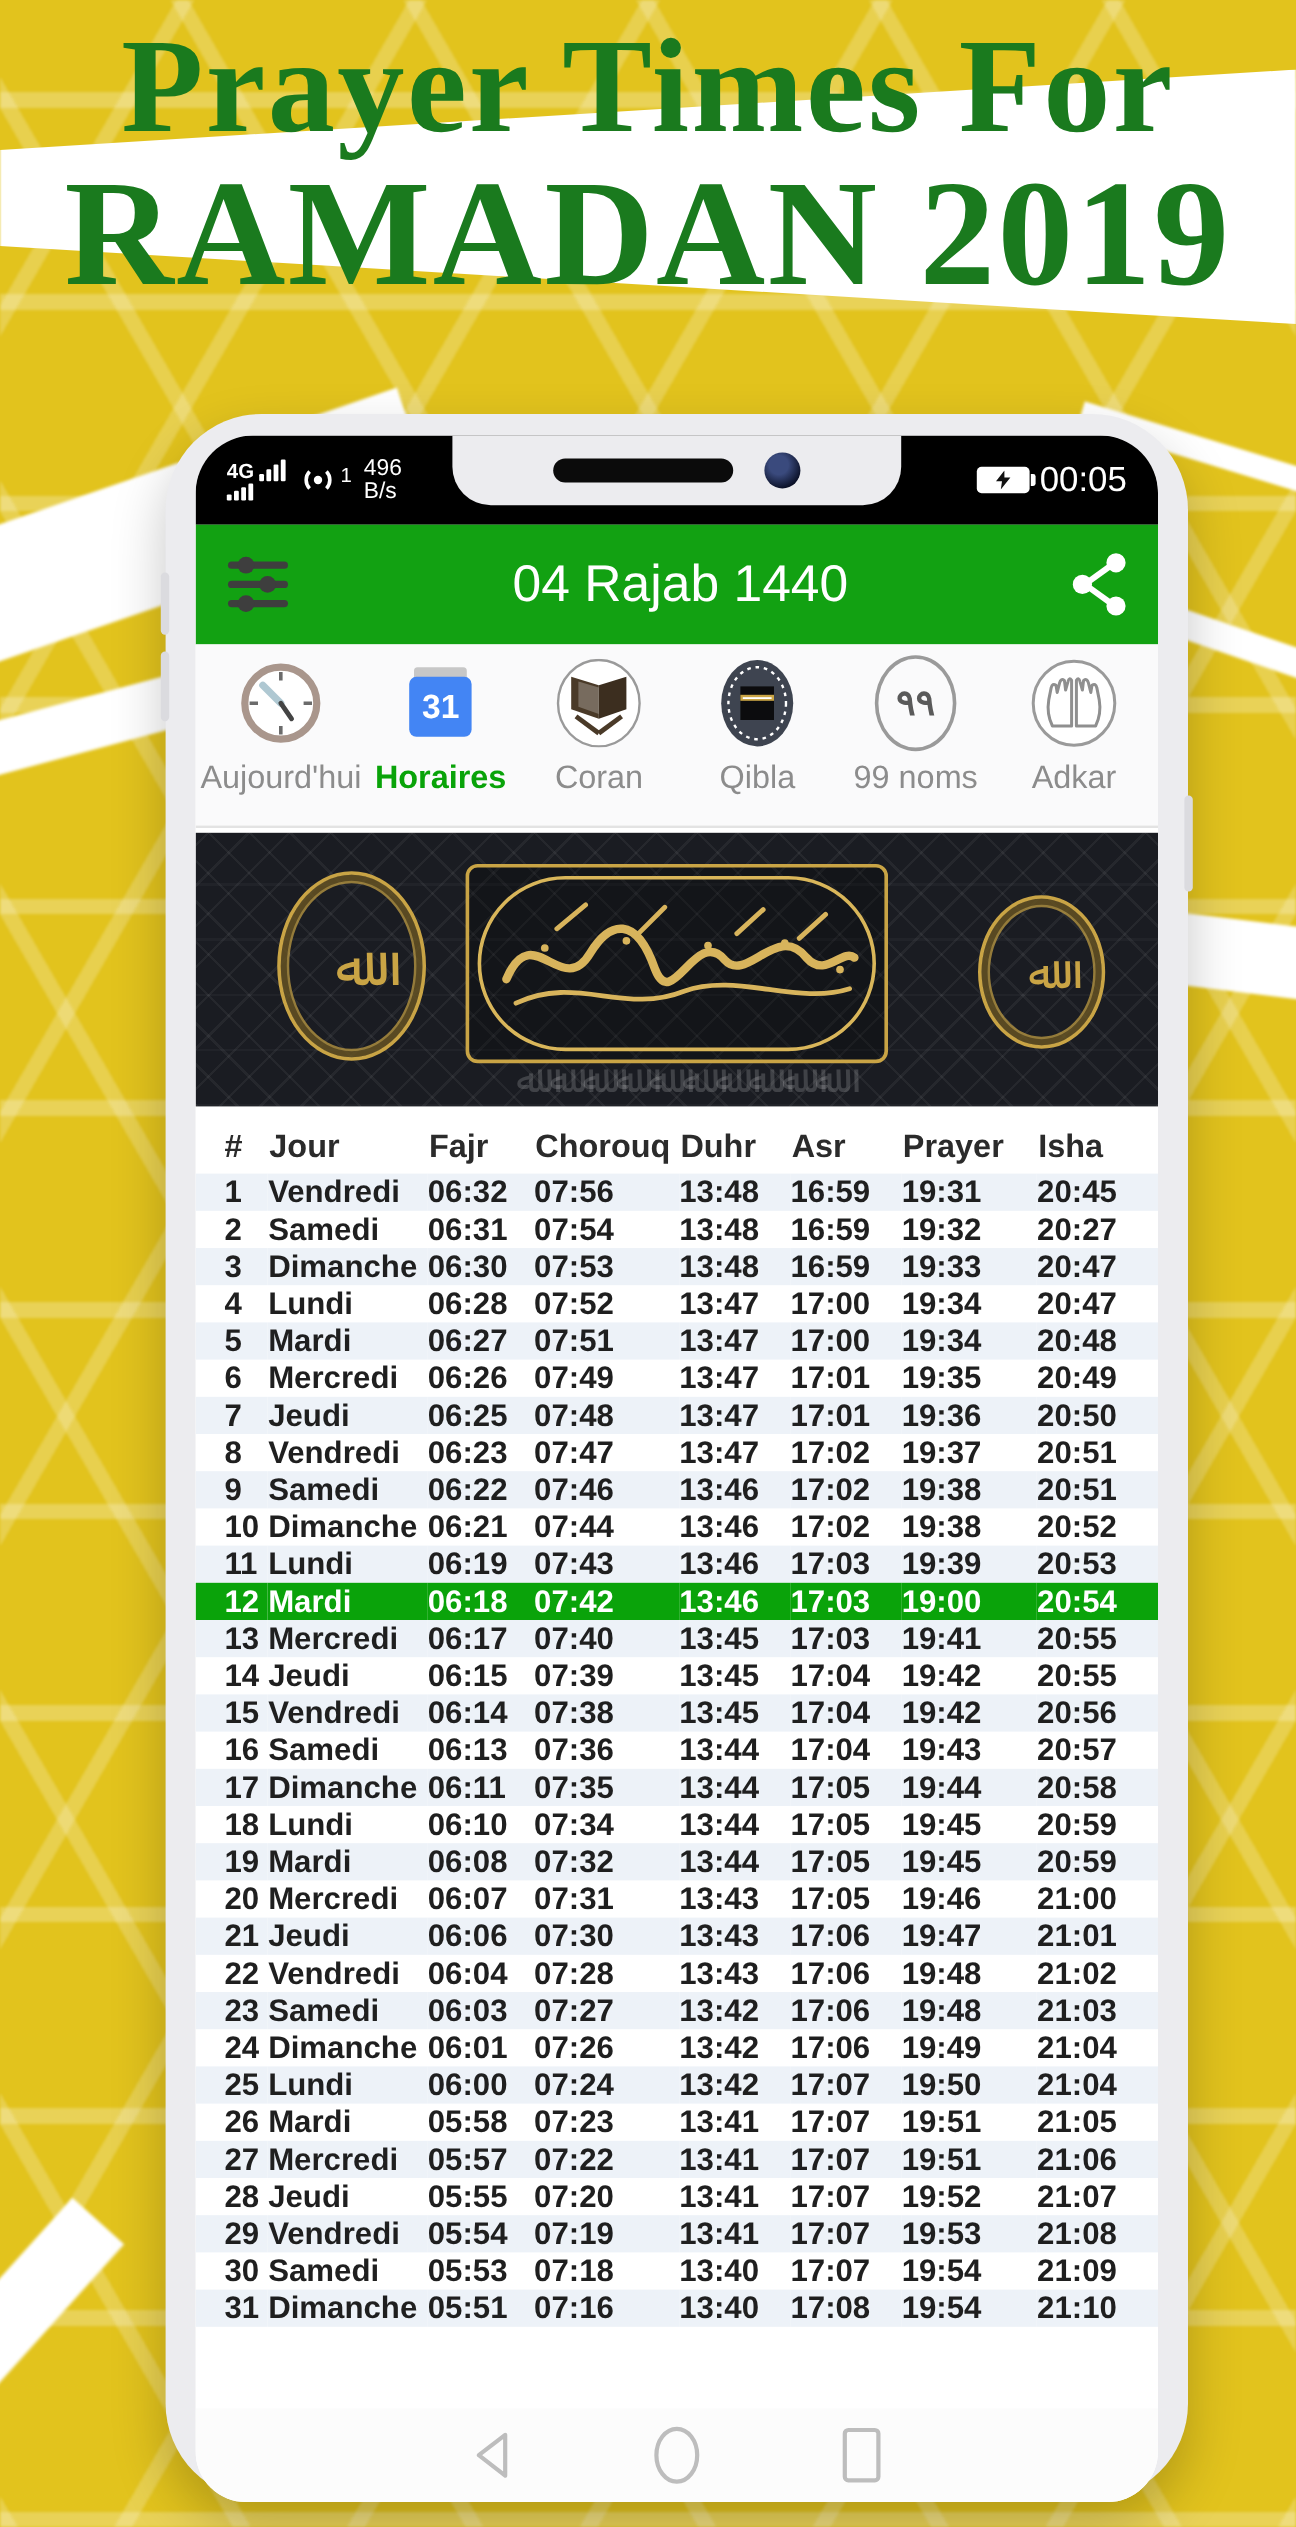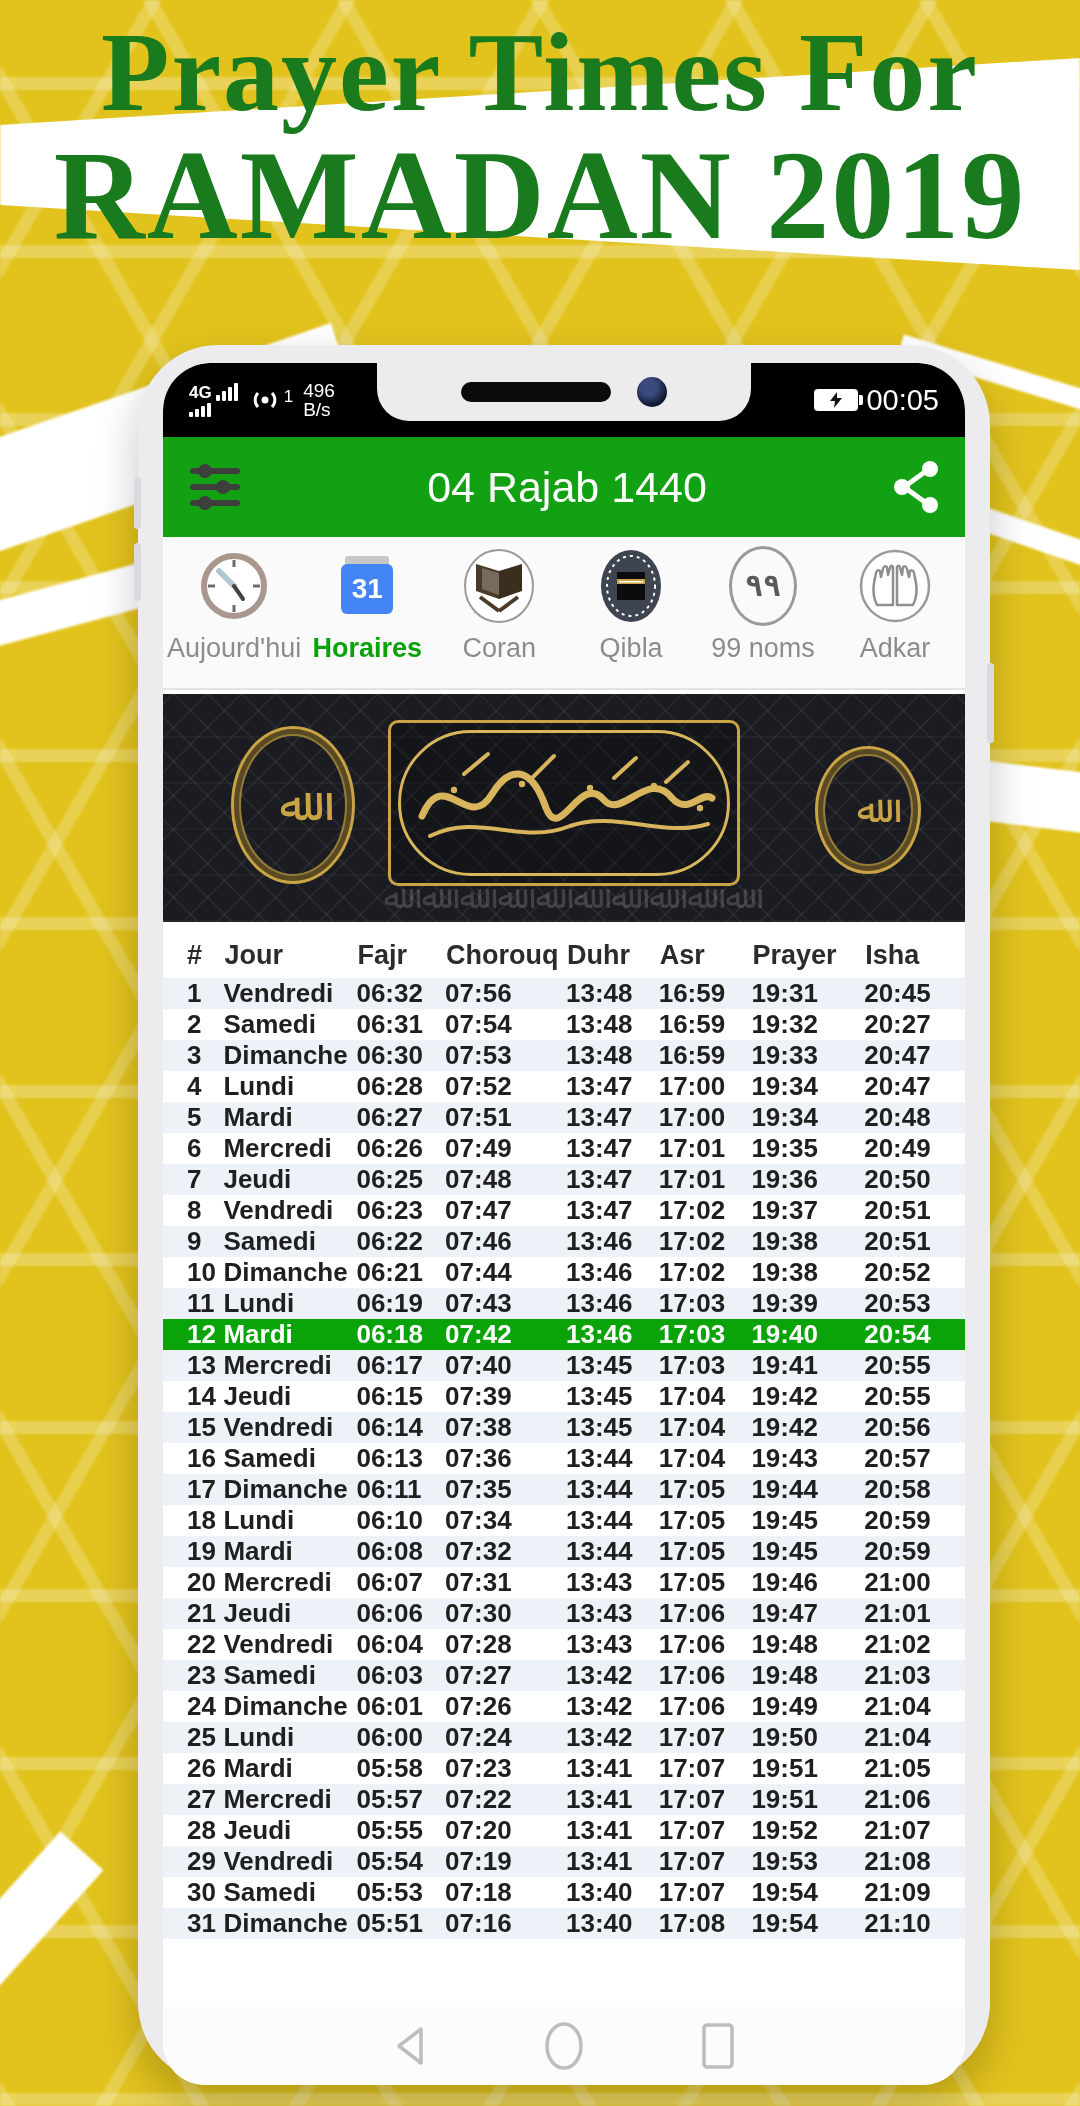--- a/index.html
+++ b/index.html
@@ -63,21 +63,21 @@
   .tab{flex:1;display:flex;flex-direction:column;align-items:center;gap:12px;}
   .tab .ticon{height:70px;display:flex;align-items:center;justify-content:center;}
   .tab .tlabel{font-size:27px;color:#8C8C8C;}
   .tab.active .tlabel{color:var(--tab-green,#09A309);font-weight:bold;}
   .cal{width:56px;height:60px;position:relative;}
   .cal .body{position:absolute;left:2px;top:8px;right:2px;bottom:2px;background:#4385F4;border-radius:6px;
     display:flex;align-items:center;justify-content:center;color:#fff;font-size:28px;font-weight:bold;}
   .cal .binder{position:absolute;left:6px;top:0;right:6px;height:12px;background:#C7C7C7;border-radius:3px 3px 0 0;}
   .oval99{width:62px;height:74px;border:3px solid #9a9a9a;border-radius:50%;display:flex;align-items:center;justify-content:center;
     color:#5a5a5a;font-size:30px;font-weight:bold;}
-  .arabic{font-family:Liberation Mono, monospace;}
+  .arabic{font-family:Liberation Sans, sans-serif;}
   
   .kiswa-wrap{padding:4px 0 0;background:#fff;}
   .kiswa{position:relative;height:228px;overflow:hidden;
     background:
       repeating-linear-gradient(45deg, rgba(255,255,255,.05) 0 2px, transparent 2px 24px),
       repeating-linear-gradient(-45deg, rgba(255,255,255,.05) 0 2px, transparent 2px 24px),
       repeating-linear-gradient(0deg, rgba(255,255,255,.03) 0 2px, transparent 2px 46px),
       var(--kiswa-black,#1A1C22);}
   .kiswa-row{position:absolute;bottom:4px;left:0;width:100%;text-align:center;white-space:nowrap;overflow:hidden;
     color:rgba(255,255,255,.17);font-size:32px;letter-spacing:34px;}
@@ -436,21 +436,21 @@
                 <td>19:39</td>
                 <td>20:53</td>
               </tr>
               <tr class="hl">
                 <td>12</td>
                 <td>Mardi</td>
                 <td>06:18</td>
                 <td>07:42</td>
                 <td>13:46</td>
                 <td>17:03</td>
-                <td>19:40</td>
+                <td>19:00</td>
                 <td>20:54</td>
               </tr>
               <tr>
                 <td>13</td>
                 <td>Mercredi</td>
                 <td>06:17</td>
                 <td>07:40</td>
                 <td>13:45</td>
                 <td>17:03</td>
                 <td>19:41</td>

